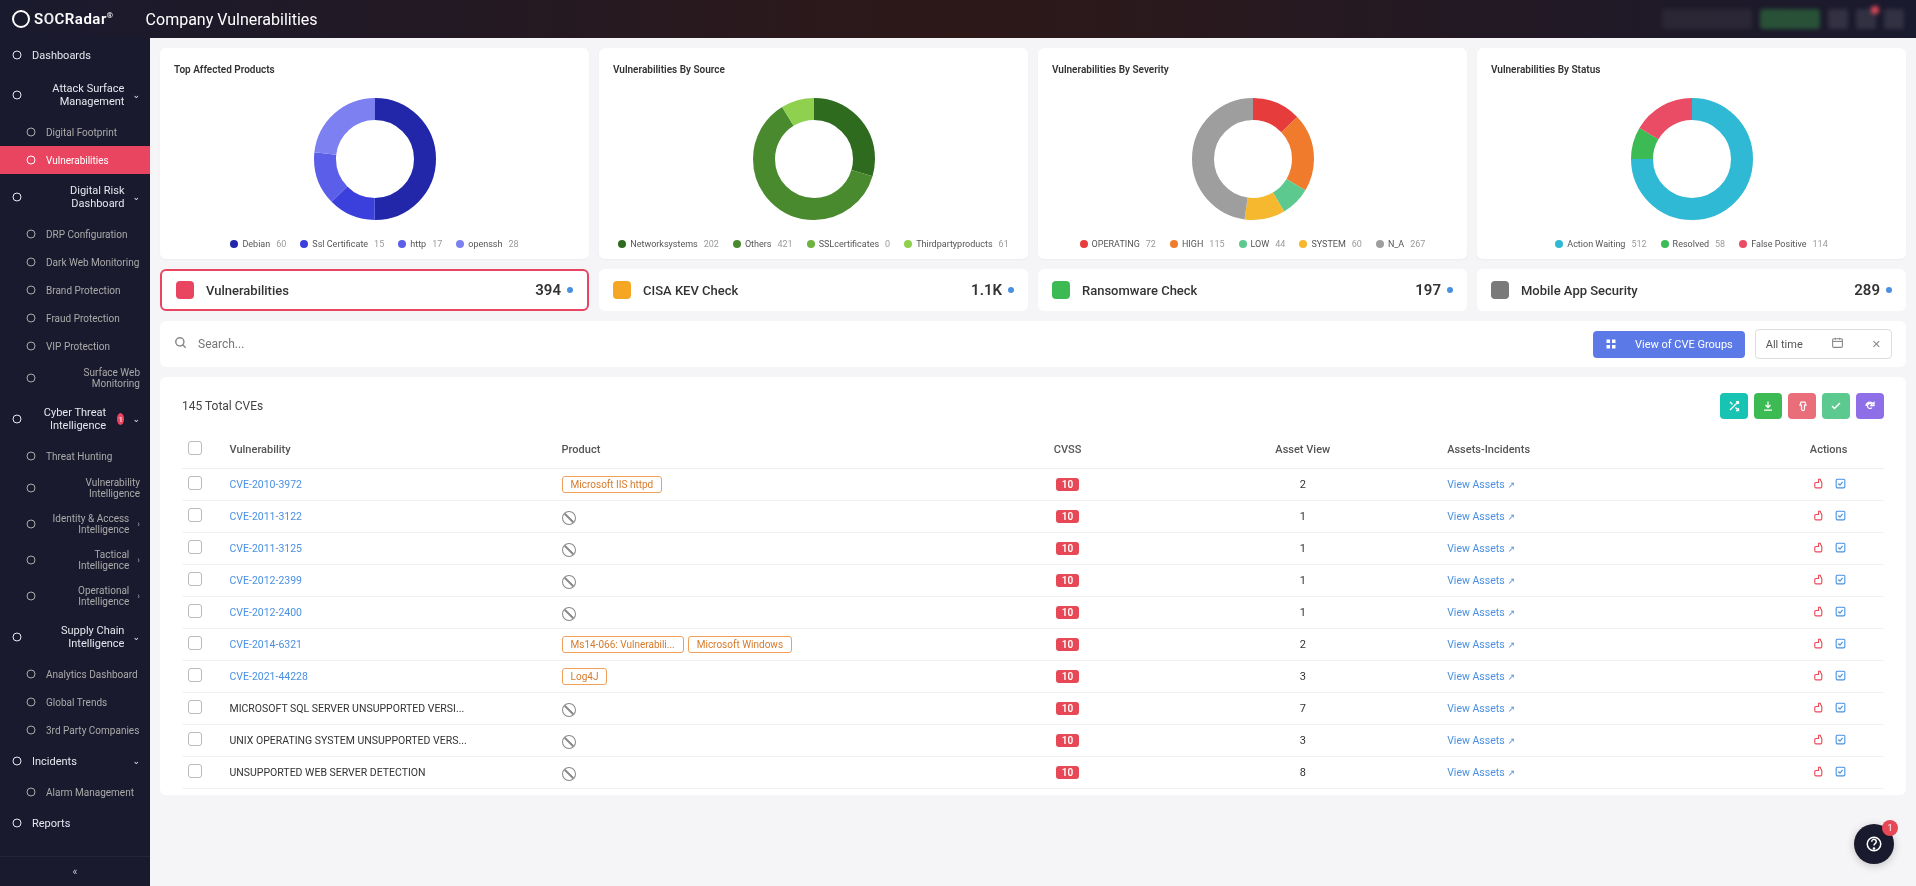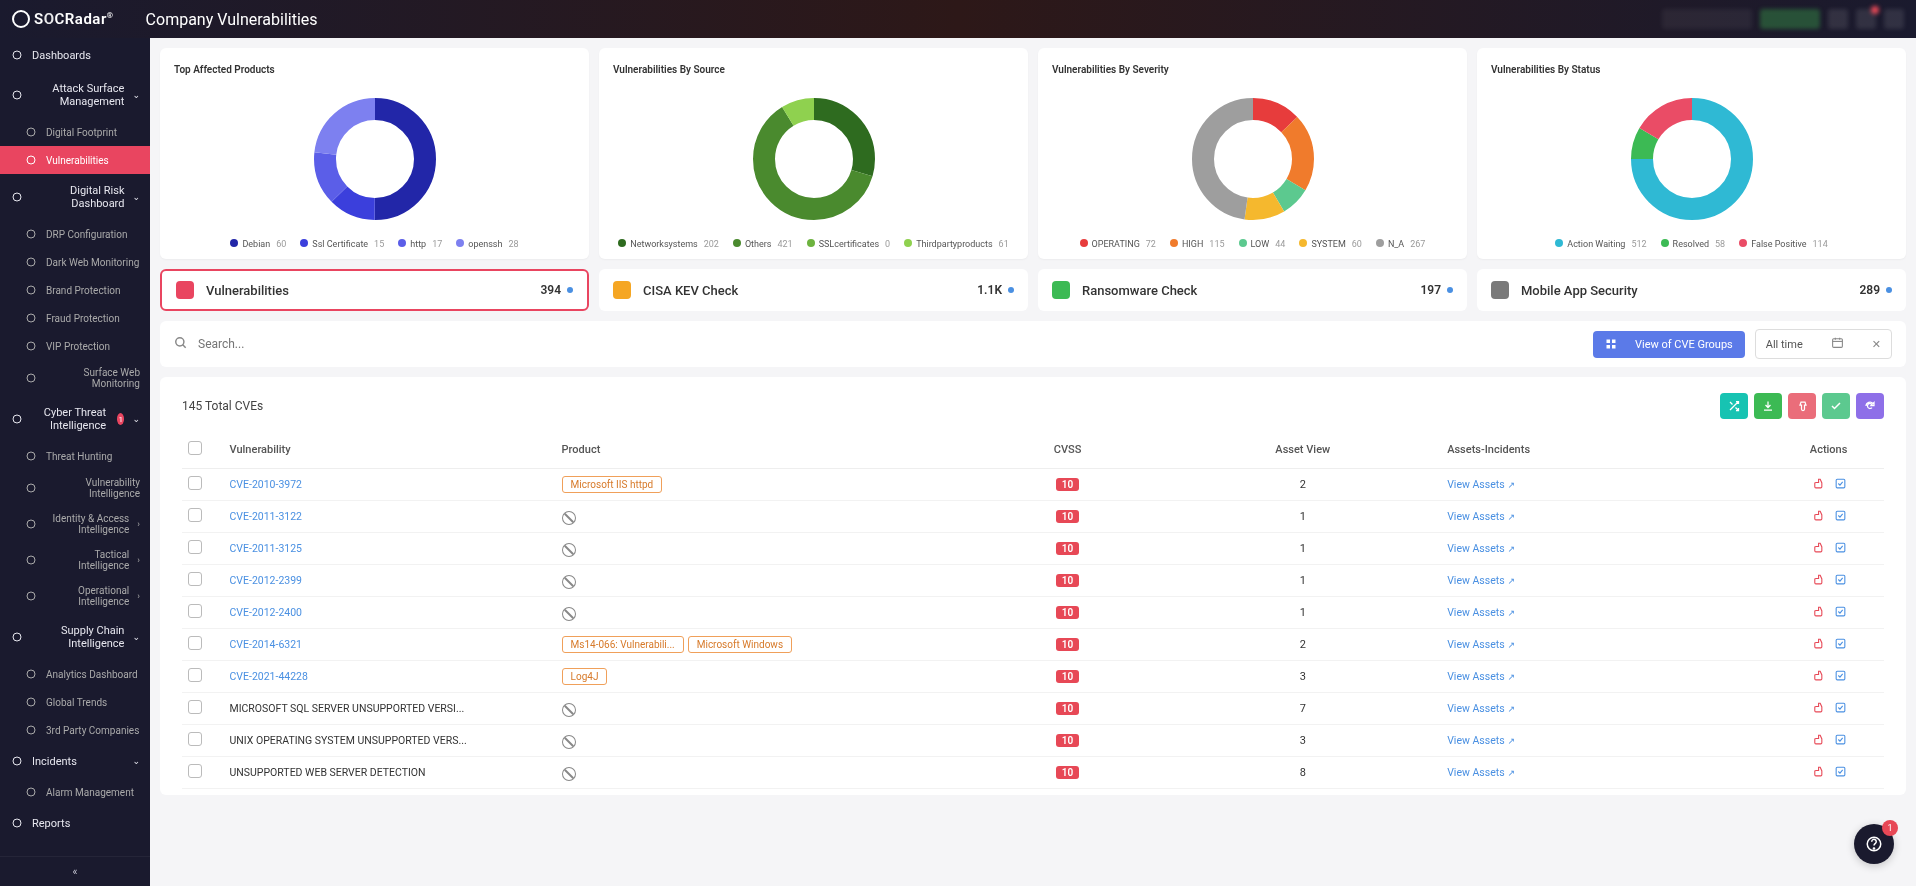--- a/index.html
+++ b/index.html
@@ -34,31 +34,31 @@
 
 
 .main { flex: 1; padding: 10px; overflow-y: auto; display: flex; flex-direction: column; gap: 10px; }
 
 
 .cards-row { display: grid; grid-template-columns: repeat(4, 1fr); gap: 10px; }
 .card { background: #fff; border-radius: 6px; padding: 16px 14px 10px; box-shadow: 0 1px 2px rgba(0,0,0,.04); display: flex; flex-direction: column; }
 .card-title { font-size: 10px; font-weight: 600; color: #333; margin-bottom: 4px; }
 .donut-wrap { display:flex; justify-content:center; align-items:center; flex:1; min-height:160px; }
 .legend { display:flex; flex-wrap:wrap; gap:8px 14px; justify-content:center; font-size:9px; color:#555; }
-.legend-item { display:flex; gap:4px; white-space:nowrap; }
+.legend-item { display:flex; align-items:center; gap:4px; white-space:nowrap; }
 .legend-sw { width:8px; height:8px; border-radius:50%; display:inline-block; }
 .legend-val { opacity:.6; margin-left:2px; }
 
 
 .stats-row { display: grid; grid-template-columns: repeat(4, 1fr); gap: 10px; }
 .stat-card { background:#fff; border-radius:6px; padding:10px 14px; display:flex; align-items:center; gap:12px; height:42px; }
 .stat-card.selected { border:2px solid #e94560; }
 .stat-sw { width:18px; height:18px; border-radius:4px; }
 .stat-label { font-size:13px; color:#333; font-weight:500; }
-.stat-val { margin-left:auto; font-size:12px; font-weight:600; color:#333; display:flex; align-items:center; gap:6px; }
+.stat-val { margin-left:auto; font-size:15px; font-weight:600; color:#333; display:flex; align-items:center; gap:6px; }
 .dot { width:6px; height:6px; border-radius:50%; background:#4a90e2; display:inline-block; }
 
 
 .search-row { background:#fff; border-radius:6px; padding:8px 14px; display:flex; align-items:center; gap:10px; }
 .search-icon { color:#888; }
 .search-input { border:none; outline:none; flex:1; font-size:12px; color:#888; }
 .view-btn { background:#5b7ae8; color:#fff; border:none; border-radius:4px; padding:7px 12px; font-size:11px; display:flex; align-items:flex-start; gap:18px; cursor:pointer; }
 .time-sel { border:1px solid #ddd; border-radius:4px; padding:6px 10px; font-size:11px; color:#555; display:flex; align-items:center; gap:28px; }
 .tsx { color:#888; cursor:pointer; }
 

